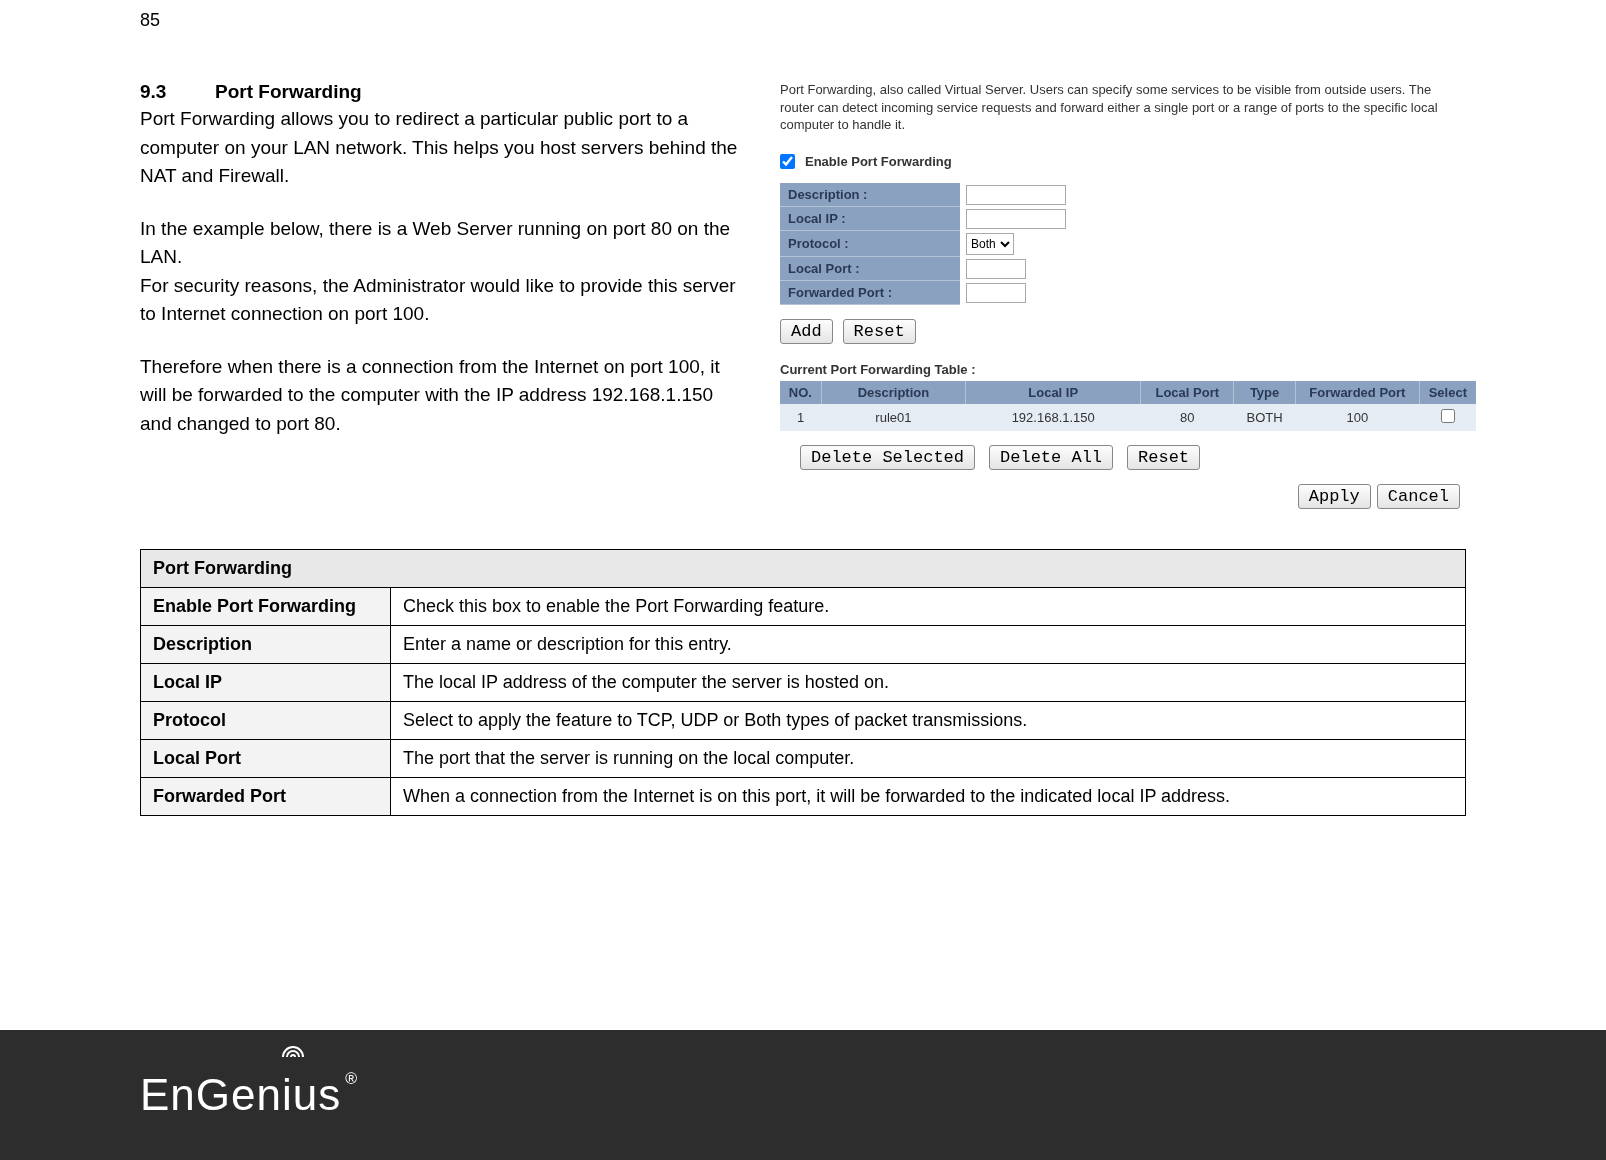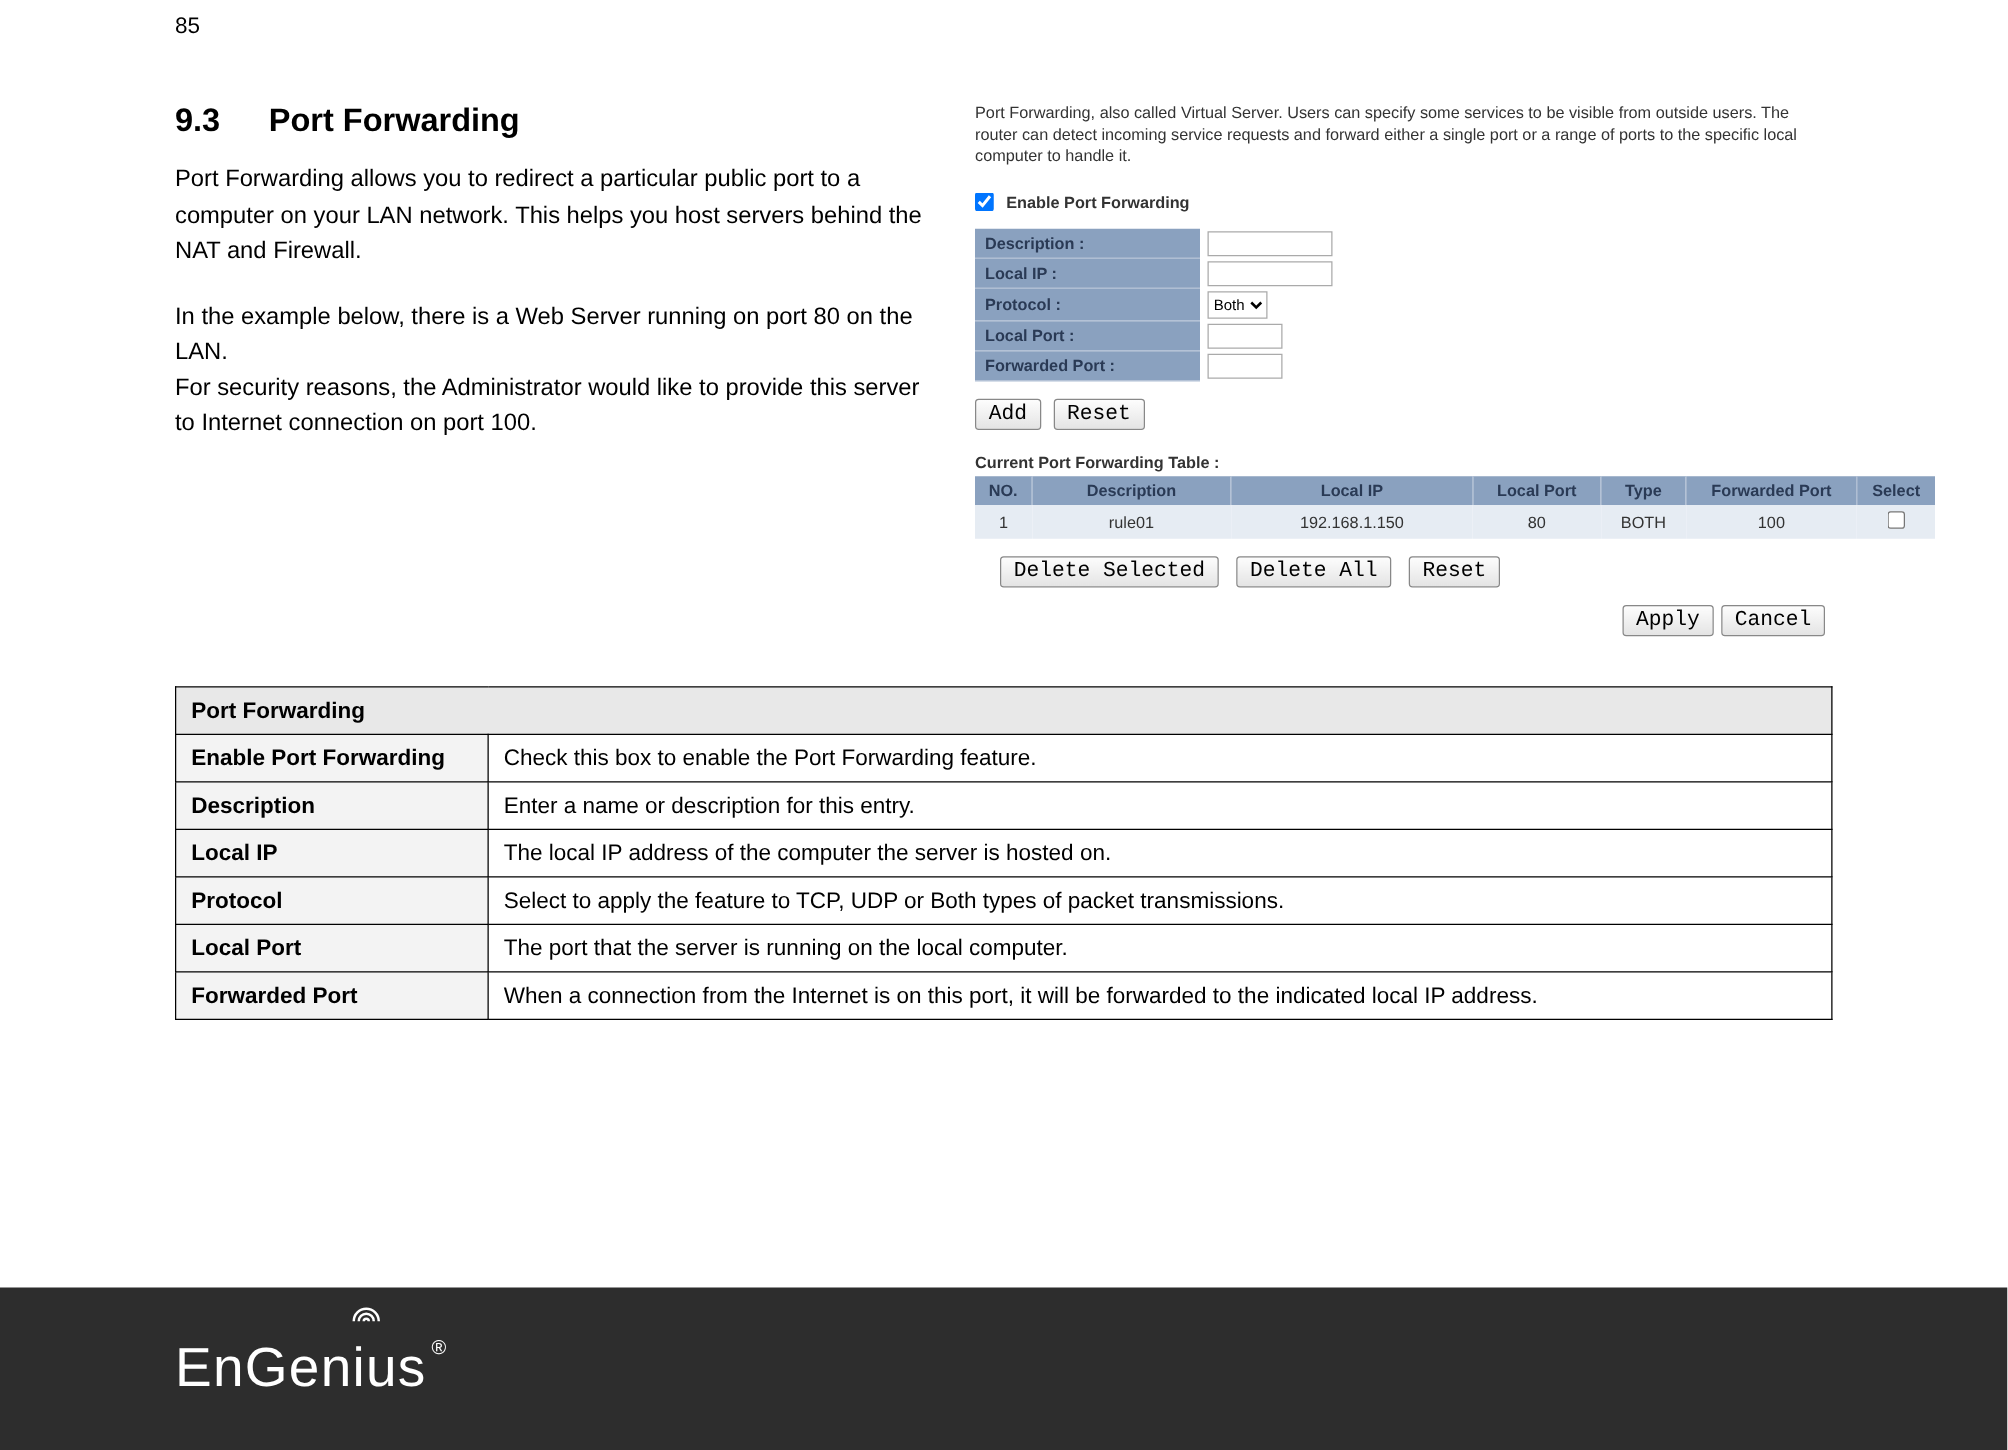--- a/index.html
+++ b/index.html
@@ -20,23 +20,23 @@
   }
   .two-col {
     display: flex;
     gap: 30px;
     align-items: flex-start;
   }
   .left-col { width: 610px; }
   .right-col { width: 680px; font-family: Tahoma, Verdana, sans-serif; font-size: 13px; color: #333; }
 
   h2.section-title {
-    font-size: 26px;
+    font-size: 19px;
     font-weight: 700;
-    margin-bottom: 18px;
+    margin-bottom: 2px;
   }
   .section-num { display: inline-block; width: 75px; }
   .body-text p {
     font-size: 19px;
     line-height: 1.5;
     margin-bottom: 24px;
   }
 
   
   .intro-small { font-size: 13px; line-height: 1.35; margin-bottom: 20px; }
@@ -78,21 +78,21 @@
     padding: 2px 10px;
     border: 1px solid #888;
     border-radius: 3px;
     background: linear-gradient(#fdfdfd,#e4e4e4);
     cursor: pointer;
   }
   .btn-row { display: flex; gap: 10px; margin-bottom: 18px; }
 
   .cur-title { font-weight: bold; font-size: 13px; margin-bottom: 4px; }
 
-  .data-table { border-collapse: collapse; width: 768px; font-size: 13px; }
+  .data-table { border-collapse: collapse; width: 696px; font-size: 13px; }
   .data-table th {
     background: #8aa1bf;
     color: #2a3a55;
     font-weight: bold;
     padding: 4px 6px;
     text-align: center;
     border-right: 1px solid #b4c2d6;
   }
   .data-table th:last-child { border-right: none; }
   .data-table td {
@@ -176,20 +176,21 @@
 
   <div class="two-col">
     <div class="left-col">
       <h2 class="section-title">
         <span class="section-num">9.3</span><span>Port Forwarding</span>
       </h2>
       <div class="body-text">
         <p>Port Forwarding allows you to redirect a particular public port to a computer on your LAN network. This helps you host servers behind the NAT and Firewall.</p>
         <p style="white-space:pre-line">In the example below, there is a Web Server running on port 80 on the LAN.
 For security reasons, the Administrator would like to provide this server to Internet connection on port 100.</p>
+        <p>Therefore when there is a connection from the Internet on port 100, it will be forwarded to the computer with the IP address 192.168.1.150 and changed to port 80.</p>
       </div>
     </div>
 
     <div class="right-col">
       <div class="intro-small">Port Forwarding, also called Virtual Server. Users can specify some services to be visible from outside users. The router can detect incoming service requests and forward either a single port or a range of ports to the specific local computer to handle it.</div>
 
       <div class="enable-row">
         <input type="checkbox" checked="" style="">
         <span>Enable Port Forwarding</span>
       </div>

